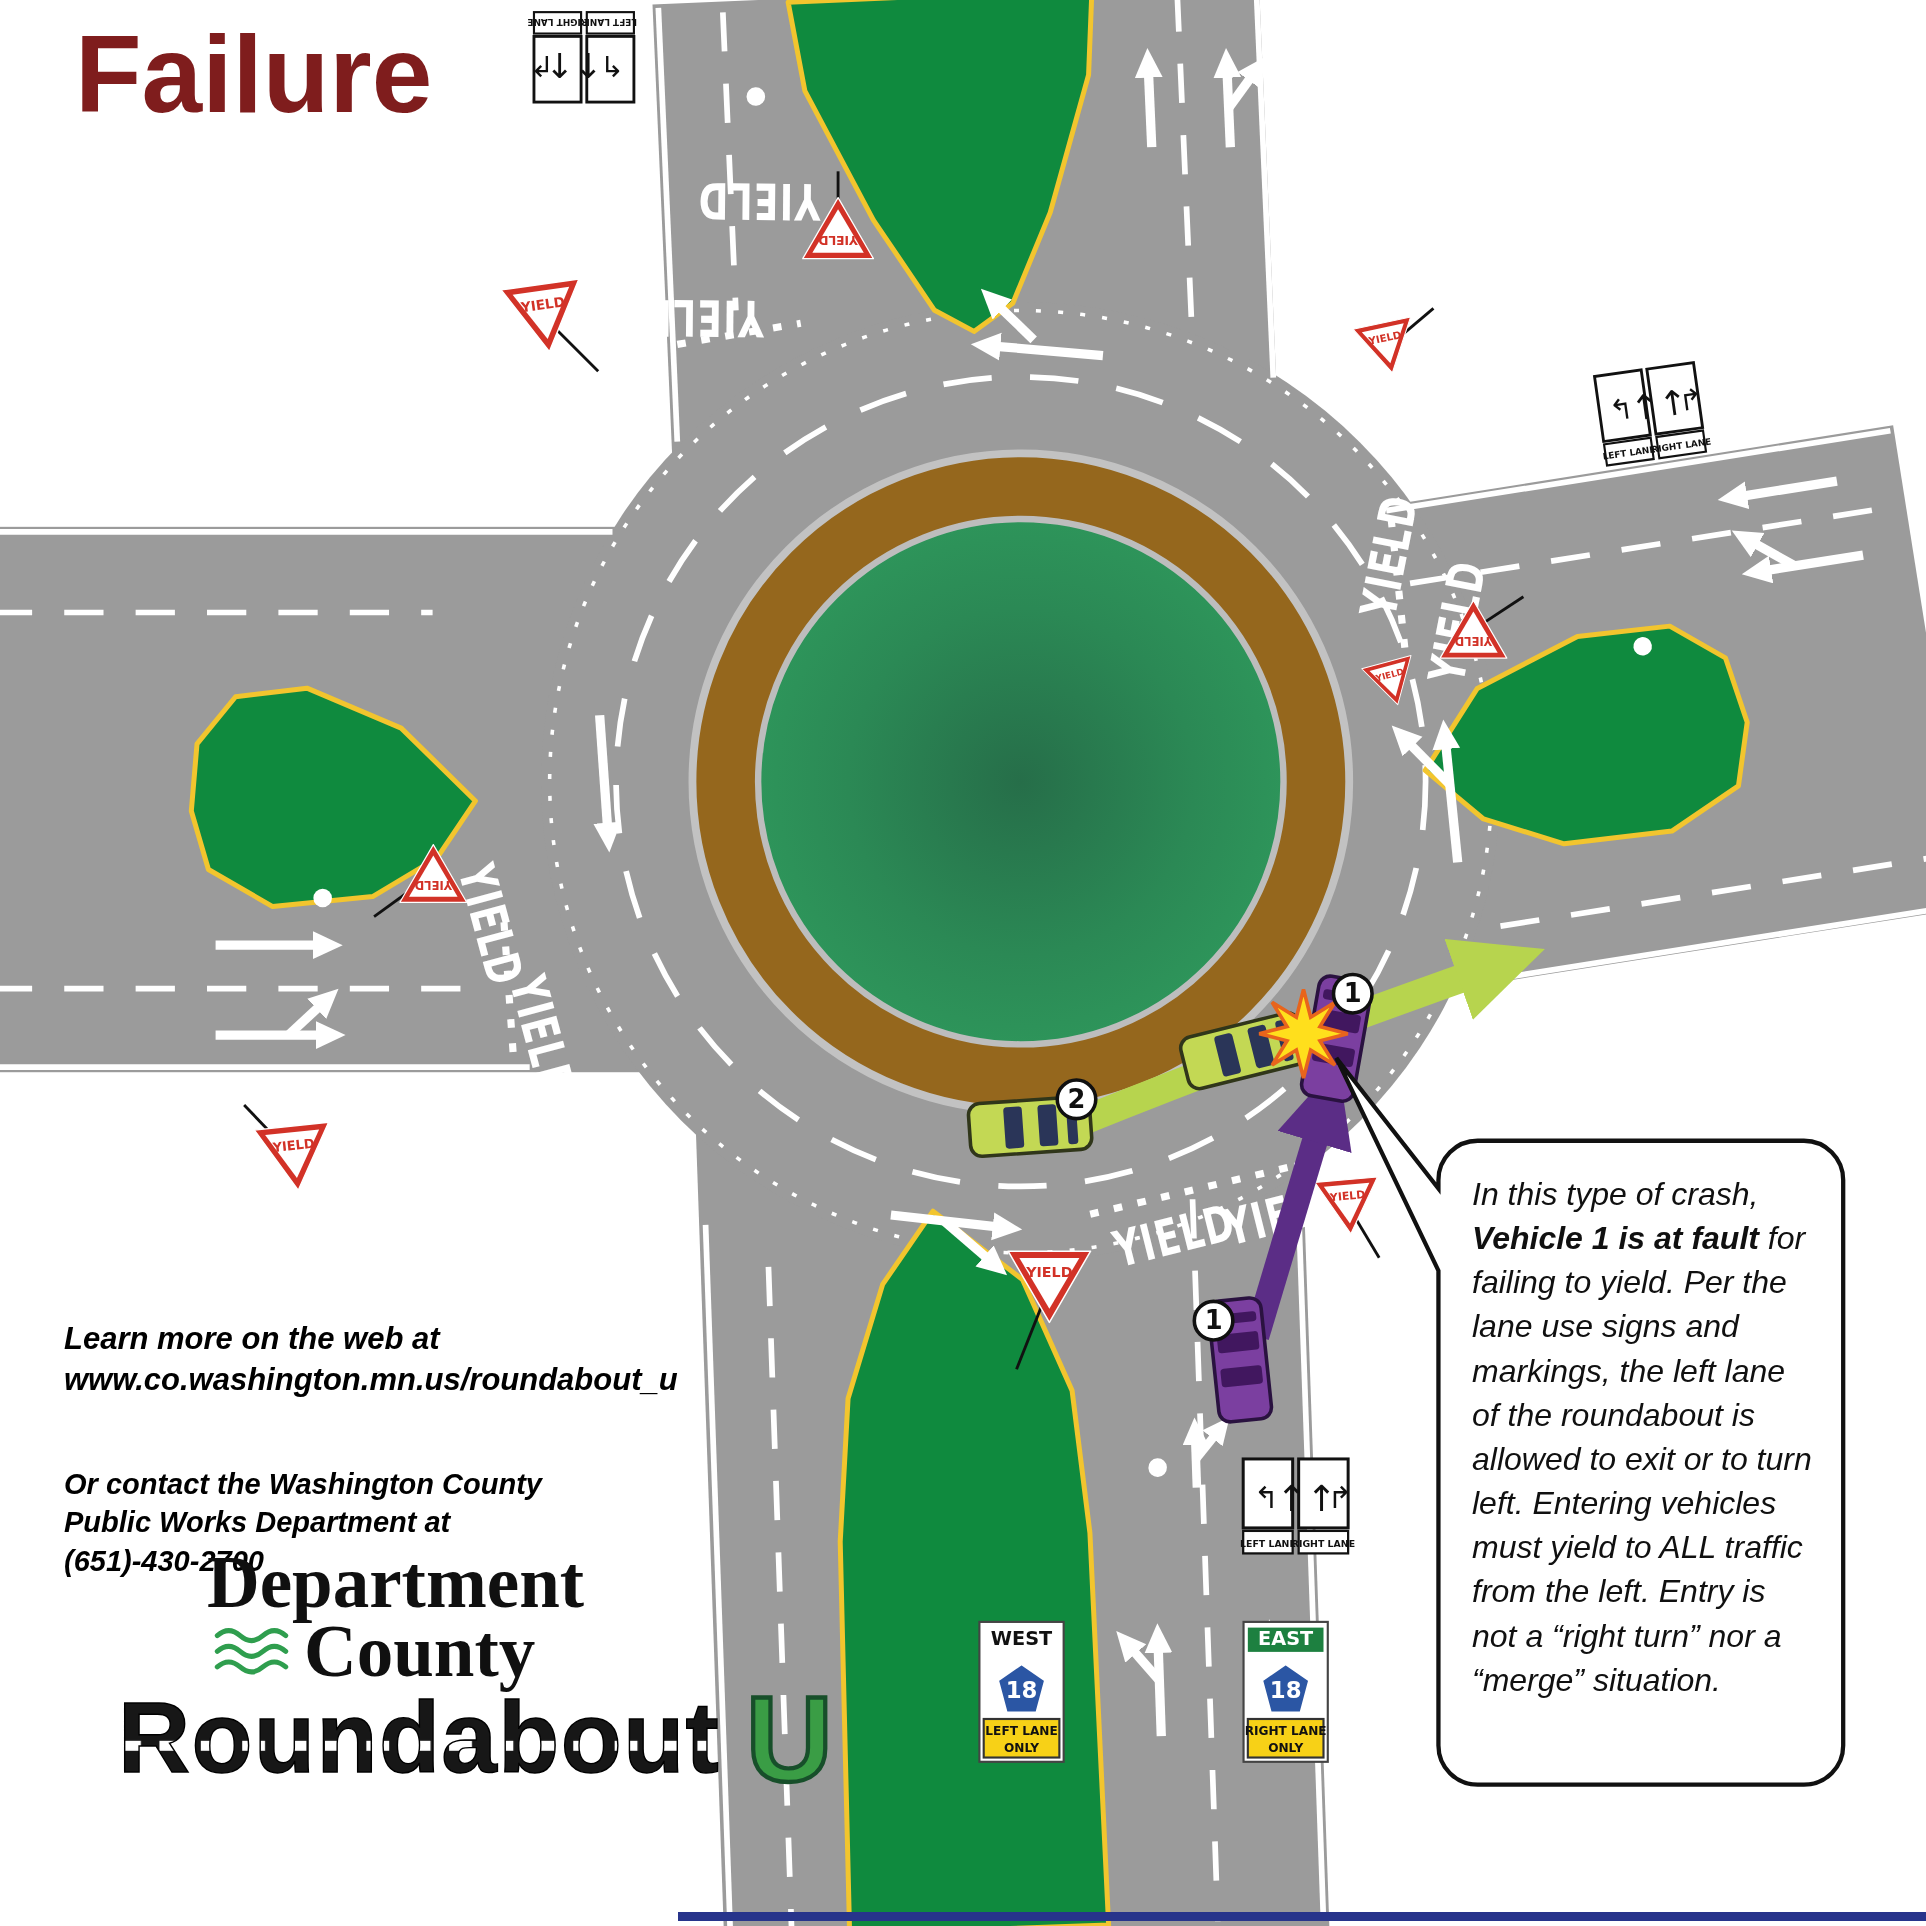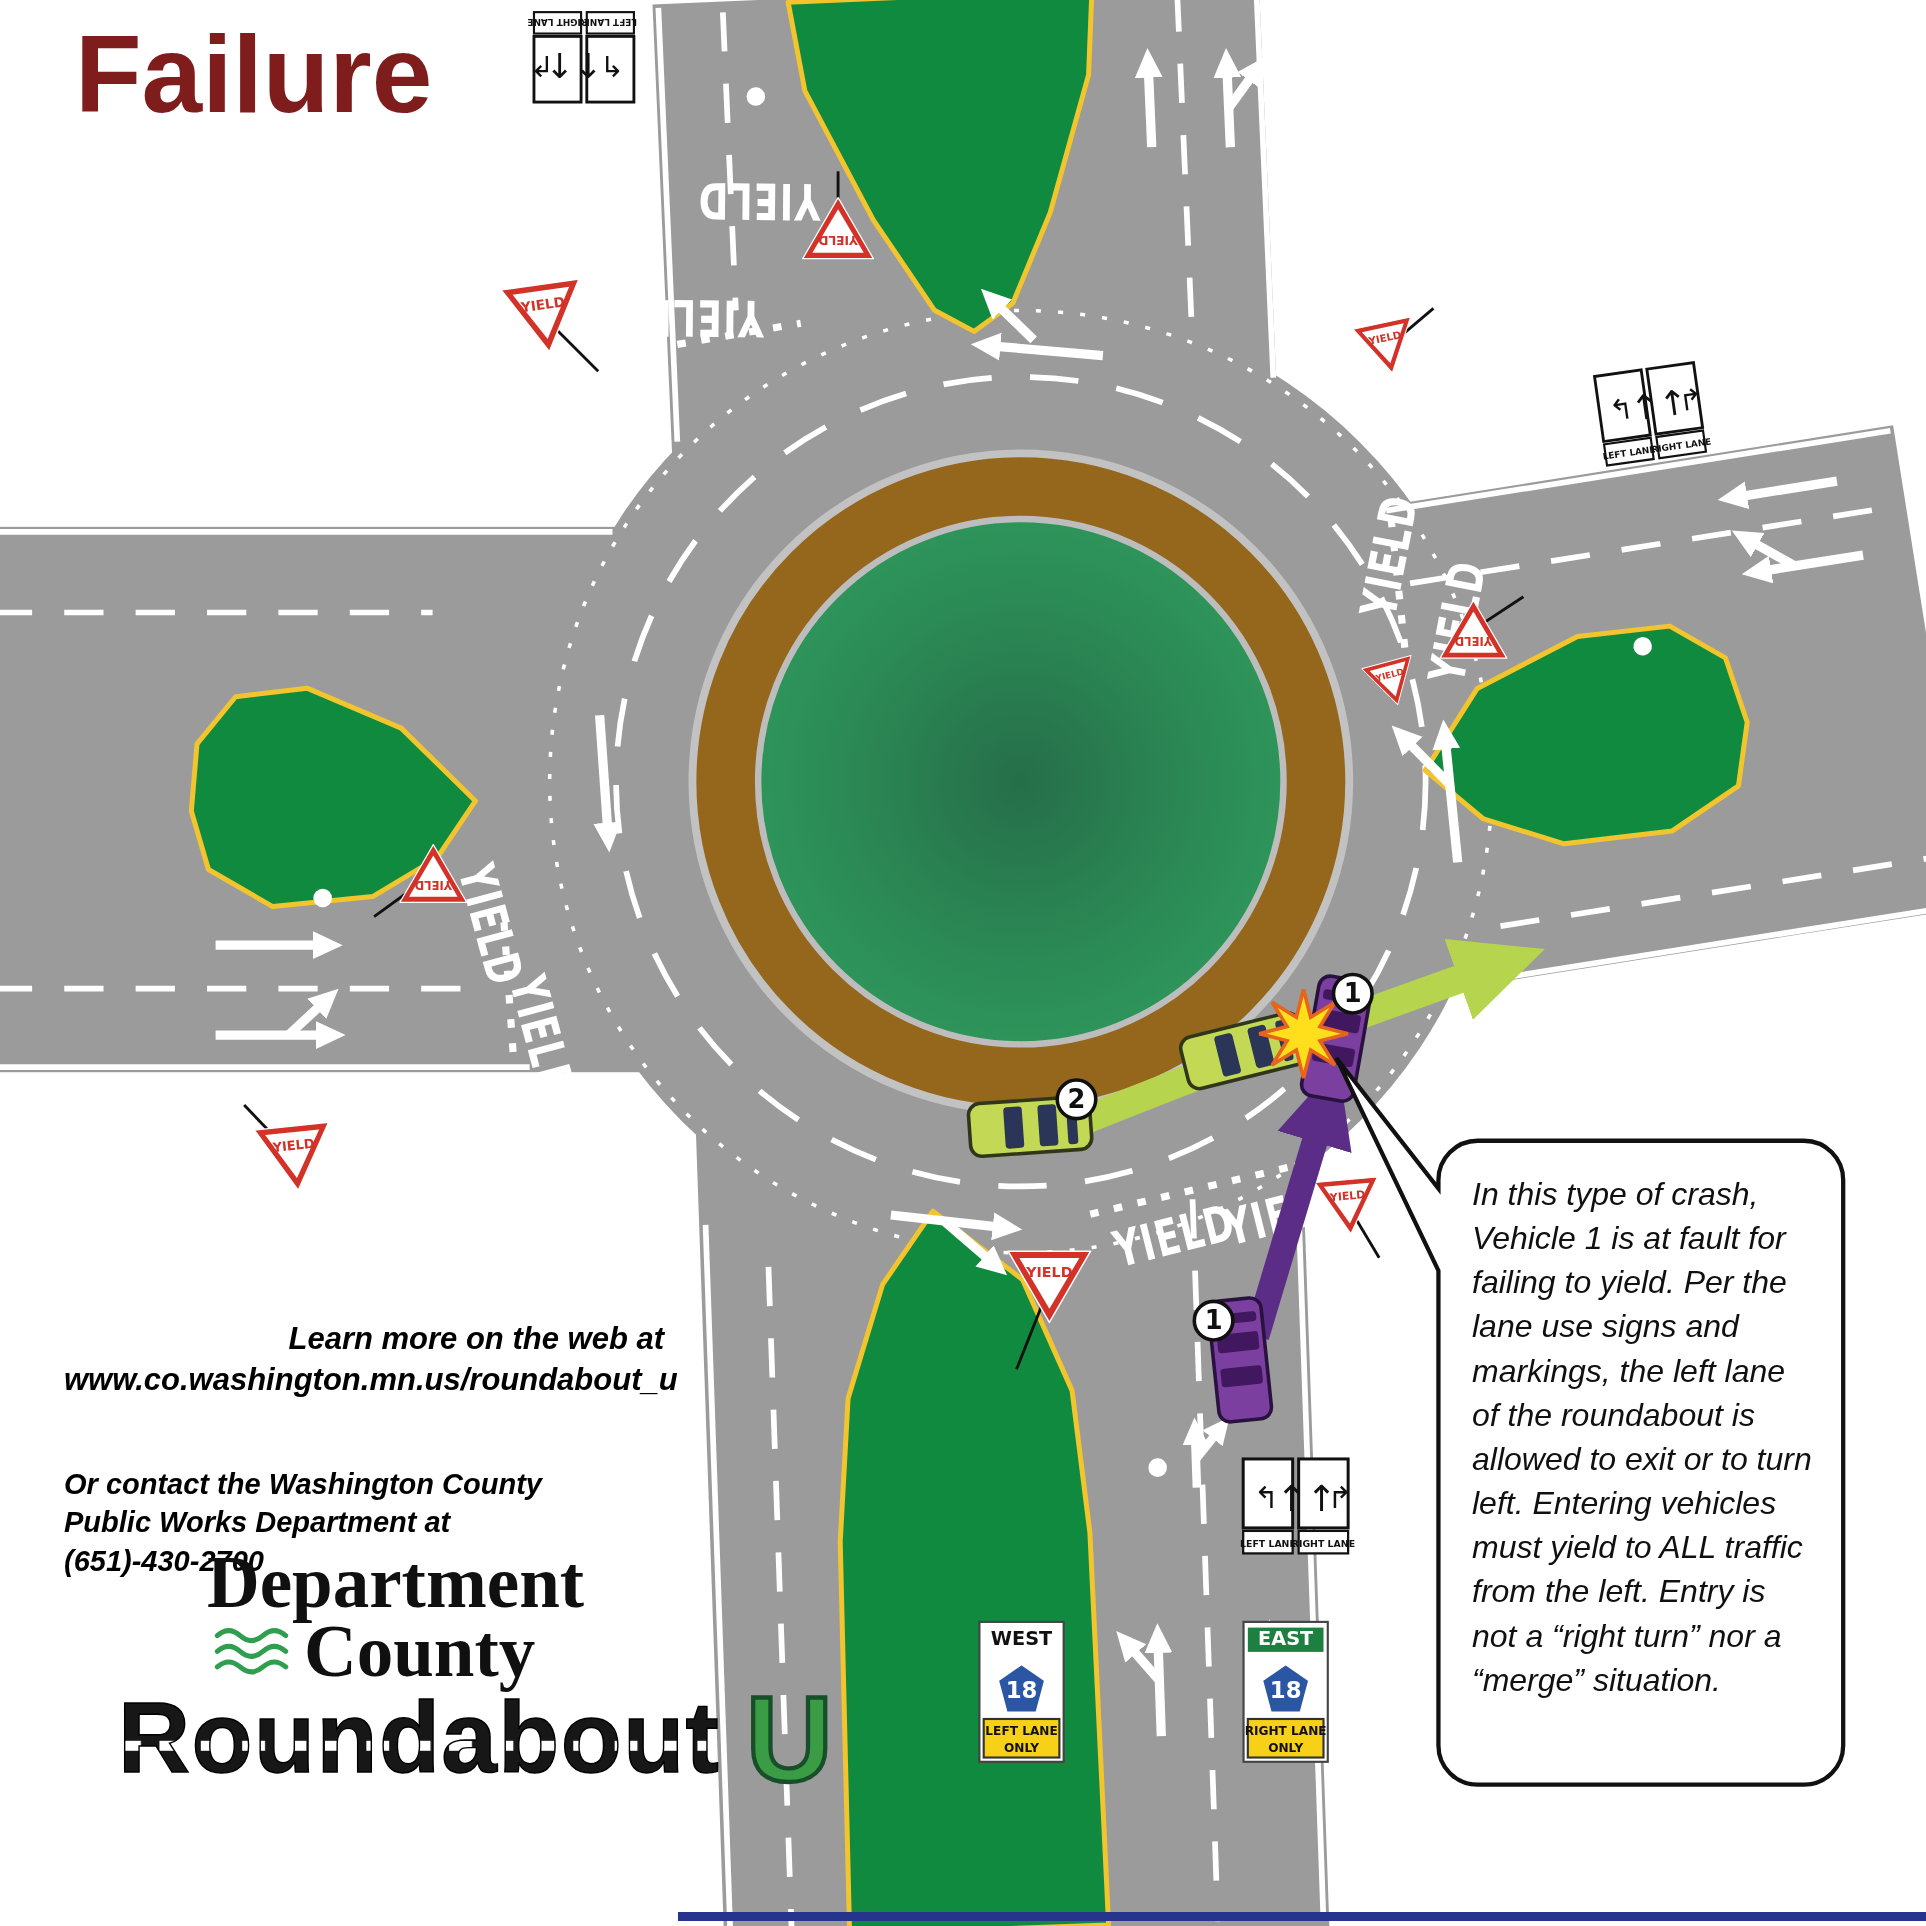--- a/index.html
+++ b/index.html
@@ -1,30 +1,30 @@
 <!DOCTYPE html>
 <html style="font-size:11.4px"><head>
 <meta charset="utf-8">
 <style>
   html,body{margin:0;padding:0;}
   body{width:1926px;height:1926px;position:relative;background:#ffffff;
        font-family:"Liberation Sans",sans-serif;overflow:hidden;}
   .abs{position:absolute;}
   svg{display:block;}
   .title{left:75px;top:15.7px;font-size:109px;font-weight:800;color:#7f1d1d;line-height:1.08;}
-  .learn{left:64px;top:1319px;width:600px;text-align:right;font-size:31px;font-weight:bold;
+  .learn{left:64px;top:1319px;width:600px;text-align:left;font-size:31px;font-weight:bold;
          font-style:italic;color:#000;line-height:1.32;}
   .contact{left:64px;top:1465px;width:600px;text-align:left;font-size:29px;font-weight:bold;
            font-style:italic;color:#000;line-height:1.32;}
   .waslogo{left:207px;top:1548px;font-family:"Liberation Serif",serif;font-weight:bold;
            color:#101010;font-size:73px;line-height:0.95;}
   .waslogo .row2{display:flex;align-items:center;margin-left:5.7px;}
   .callout-text{left:1472px;top:1172px;width:344px;font-size:32px;font-style:italic;
                 color:#101010;line-height:1.38;}
-  .callout-text strong{font-weight:normal;}
+  .callout-text strong{font-weight:bold;}
   .footerbar{left:678px;top:1912px;width:1248px;height:8.6px;background:#27348b;}
 </style>
 </head>
 <body>
 
 <svg class="abs" width="1926" height="1926" viewBox="0 0 2698 2698" style="left:0;top:0;font-family:'DejaVu Sans',sans-serif;">
   <defs>
     <radialGradient id="centerGrad" cx="50%" cy="50%" r="60%">
       <stop offset="0%" stop-color="#266e49"></stop>
       <stop offset="55%" stop-color="#2b8955"></stop>

